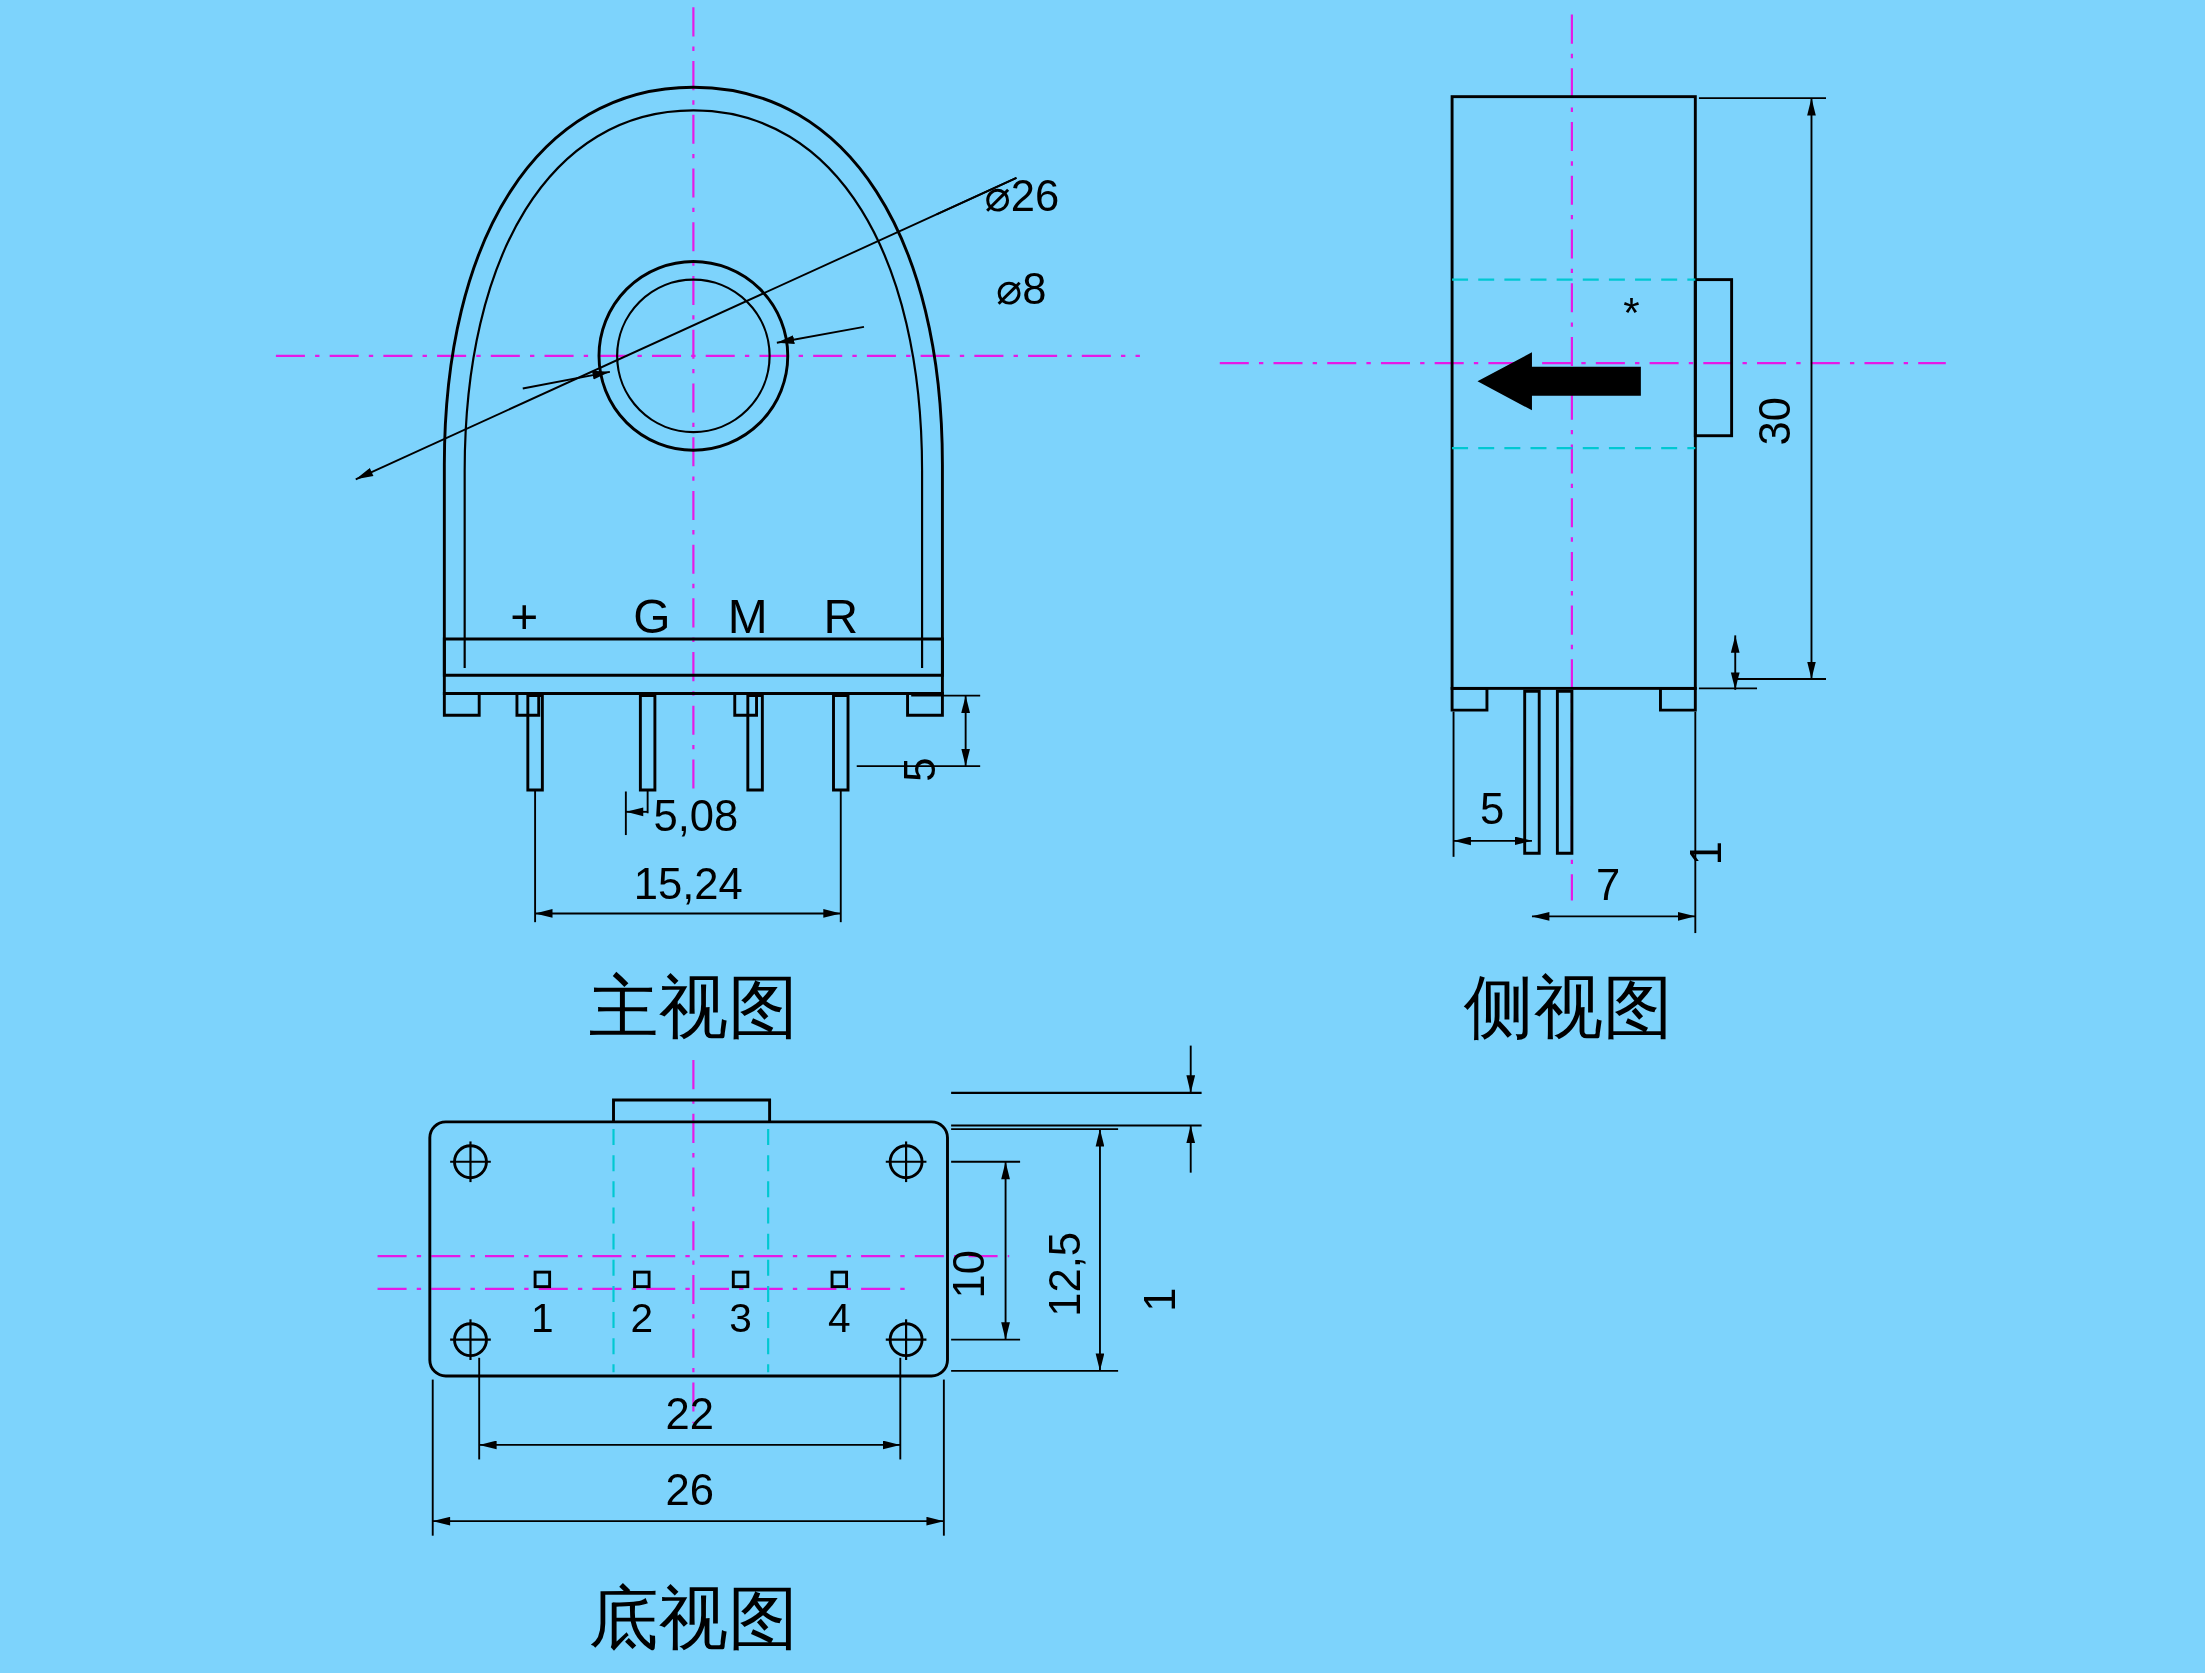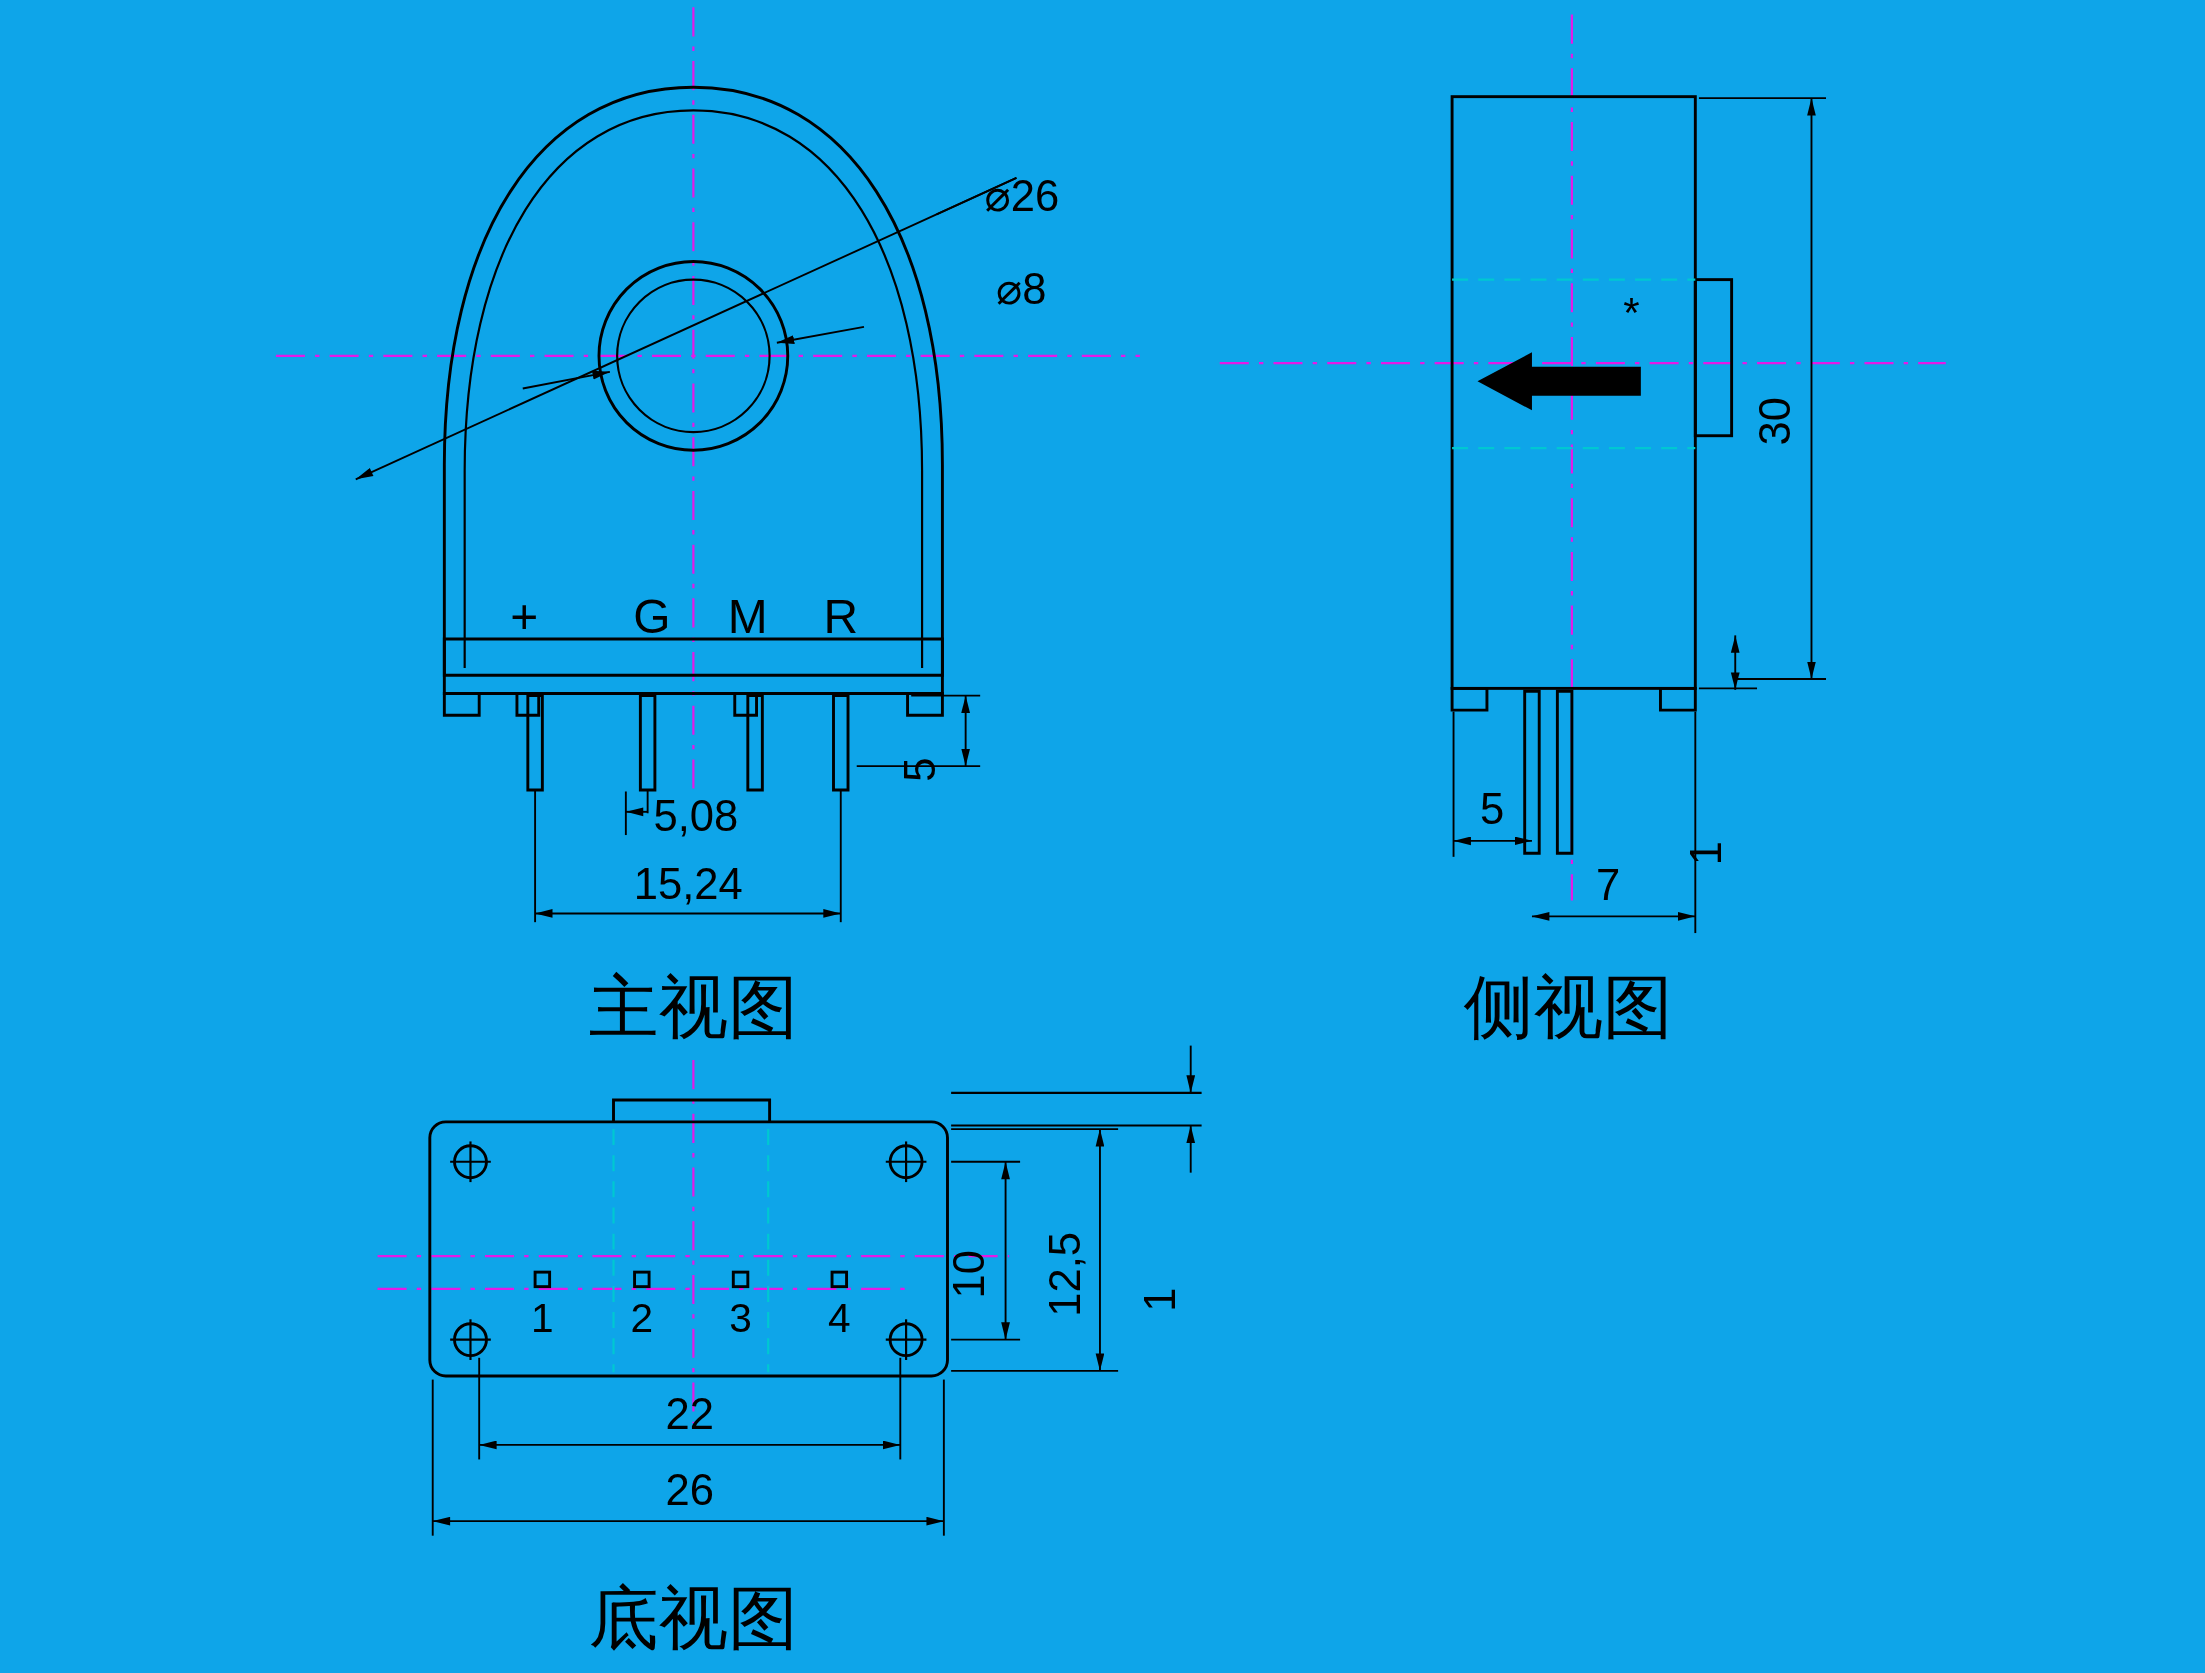--- a/index.html
+++ b/index.html
@@ -7,21 +7,21 @@
     padding: 0;
     background: #ffffff;
   }
   body {
     font-family: "Liberation Sans", sans-serif;
   }
   #sheet {
     position: relative;
     width: 2205px;
     height: 1673px;
-    background: #0ea5e9;
+    background: #7dd3fc;
     overflow: hidden;
   }
   svg#drawing {
     position: absolute;
     left: 0;
     top: 0;
     width: 2205px;
     height: 1673px;
   }
   .outline {

